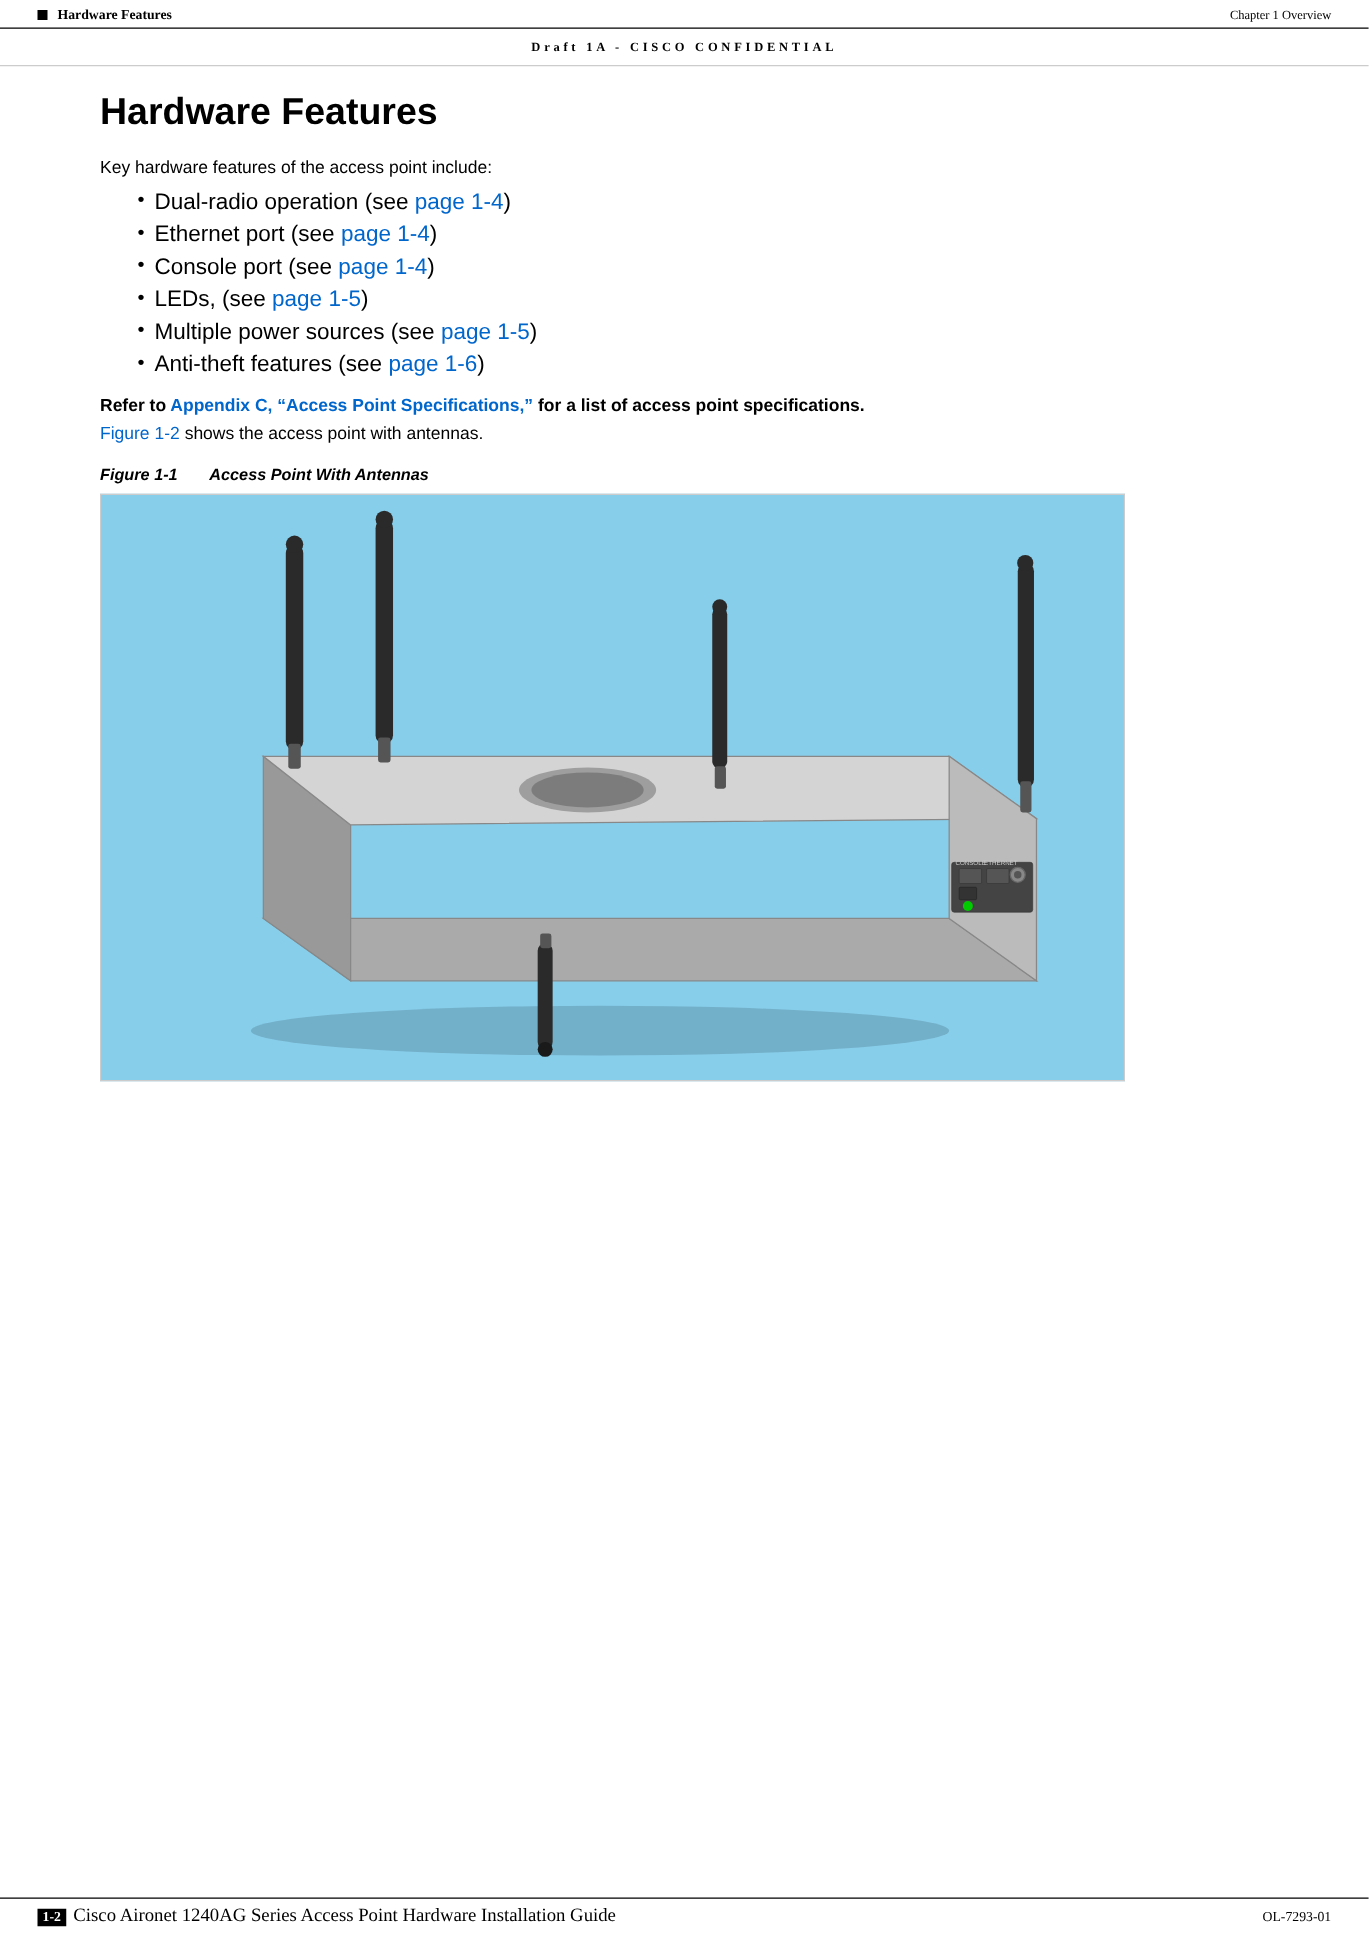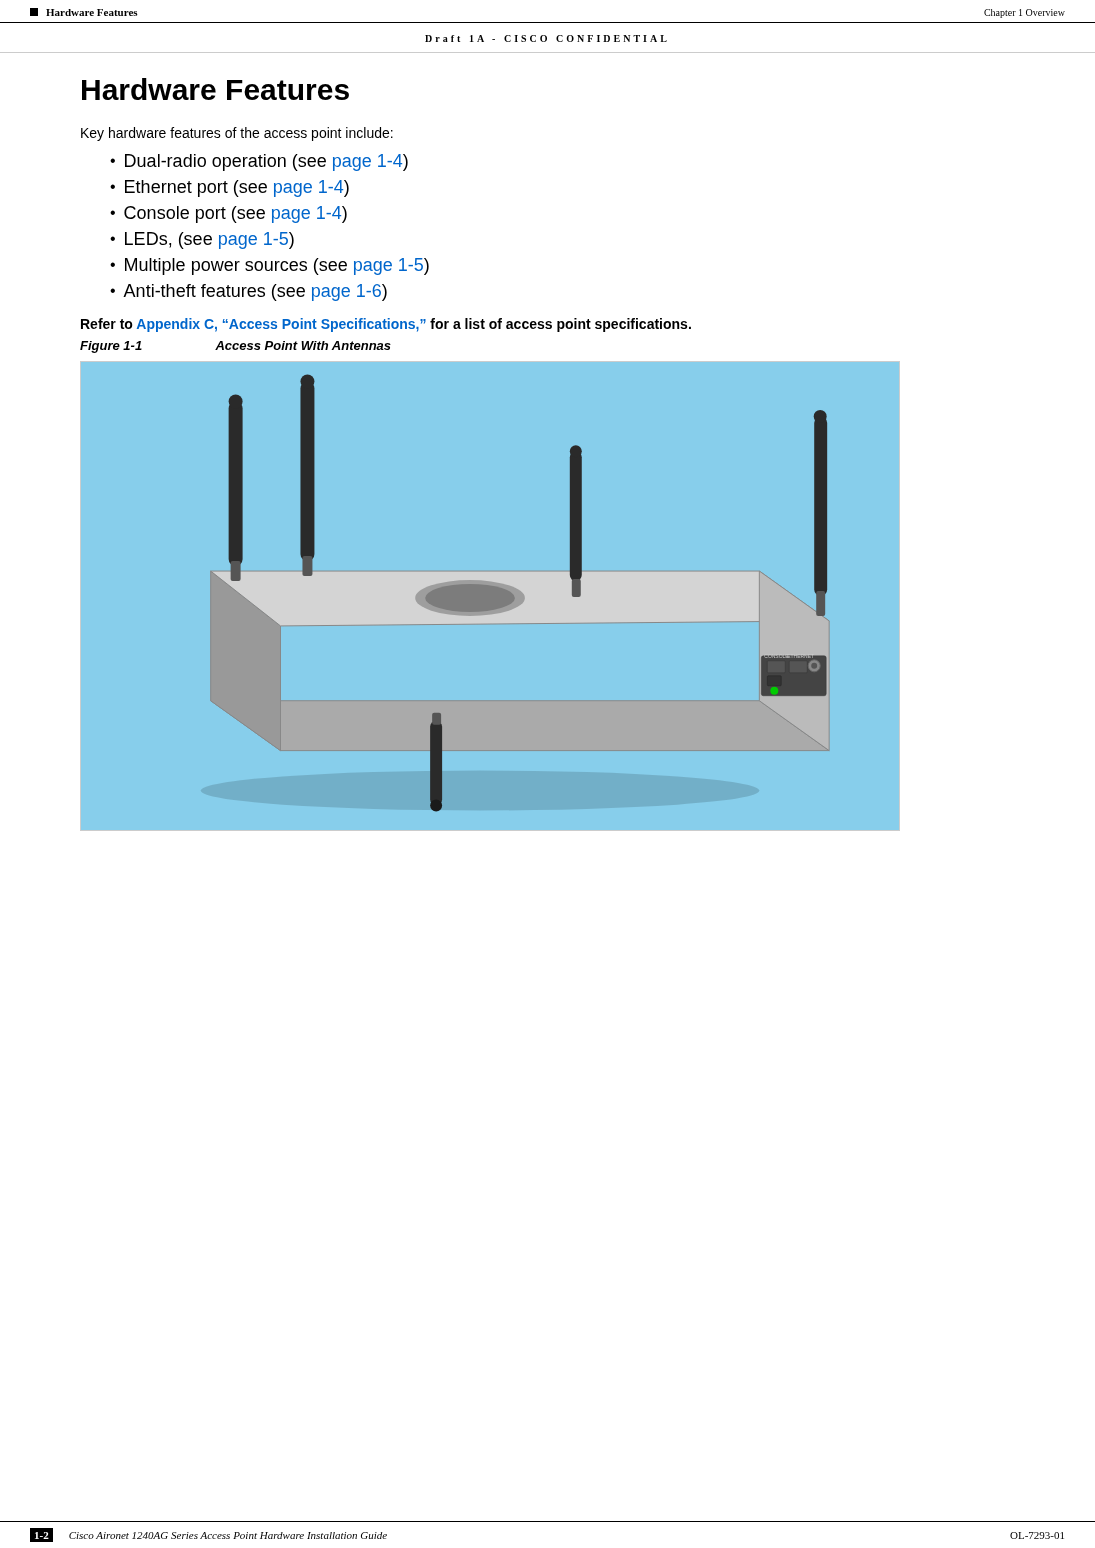--- a/index.html
+++ b/index.html
@@ -109,21 +109,20 @@
       font-size: 13px;
       font-weight: bold;
       font-family: Arial, sans-serif;
       margin-bottom: 8px;
     }
     .figure-caption .figure-label {
       font-style: italic;
     }
     .figure-caption .figure-title {
       font-style: italic;
-      margin-left: 48px;
     }
 
     .figure-image-box {
       width: 820px;
       height: 470px;
       background: #87ceeb;
       border: 1px solid #ccc;
       display: flex;
       align-items: center;
       justify-content: center;
@@ -141,32 +140,31 @@
       border-top: 1px solid #000;
       padding: 6px 30px;
       display: flex;
       justify-content: space-between;
       align-items: center;
       font-size: 11px;
     }
     .footer-left {
       display: flex;
       align-items: center;
-      gap: 16px;
+      gap: 6px;
     }
     .footer-page-num {
       font-weight: bold;
       font-size: 11px;
       background: #000;
       color: #fff;
       padding: 1px 4px;
     }
     .footer-guide-title {
-      font-size: 11px;
-      font-style: italic;
+      font-size: 15px;
     }
     .footer-right {
       font-size: 11px;
     }
   </style>
 </head>
 <body>
 
 <div class="page-header">
   <div class="header-left">
@@ -201,20 +199,23 @@
       <span>Multiple power sources (see <a class="link-text">page 1-5</a>)</span>
     </li>
     <li>
       <span>Anti-theft features (see <a class="link-text">page 1-6</a>)</span>
     </li>
   </ul>
 
   <p class="refer-text">
     <span>Refer to </span><a class="link-text">Appendix C, “Access Point Specifications,”</a><span> for a list of access point specifications.</span>
   </p>
+  <p class="figure-ref-text">
+    <a class="link-text">Figure 1-2</a><span> shows the access point with antennas.</span>
+  </p>
 
   <div class="figure-caption">
     <span class="figure-label">Figure 1-1</span>&nbsp;&nbsp;&nbsp;&nbsp;&nbsp;&nbsp;&nbsp;<span class="figure-title">Access Point With Antennas</span>
   </div>
 
   <div class="figure-image-box">
     <svg width="820" height="470" viewBox="0 0 820 470">
 
       <rect width="820" height="470" fill="#87CEEB"></rect>
 

